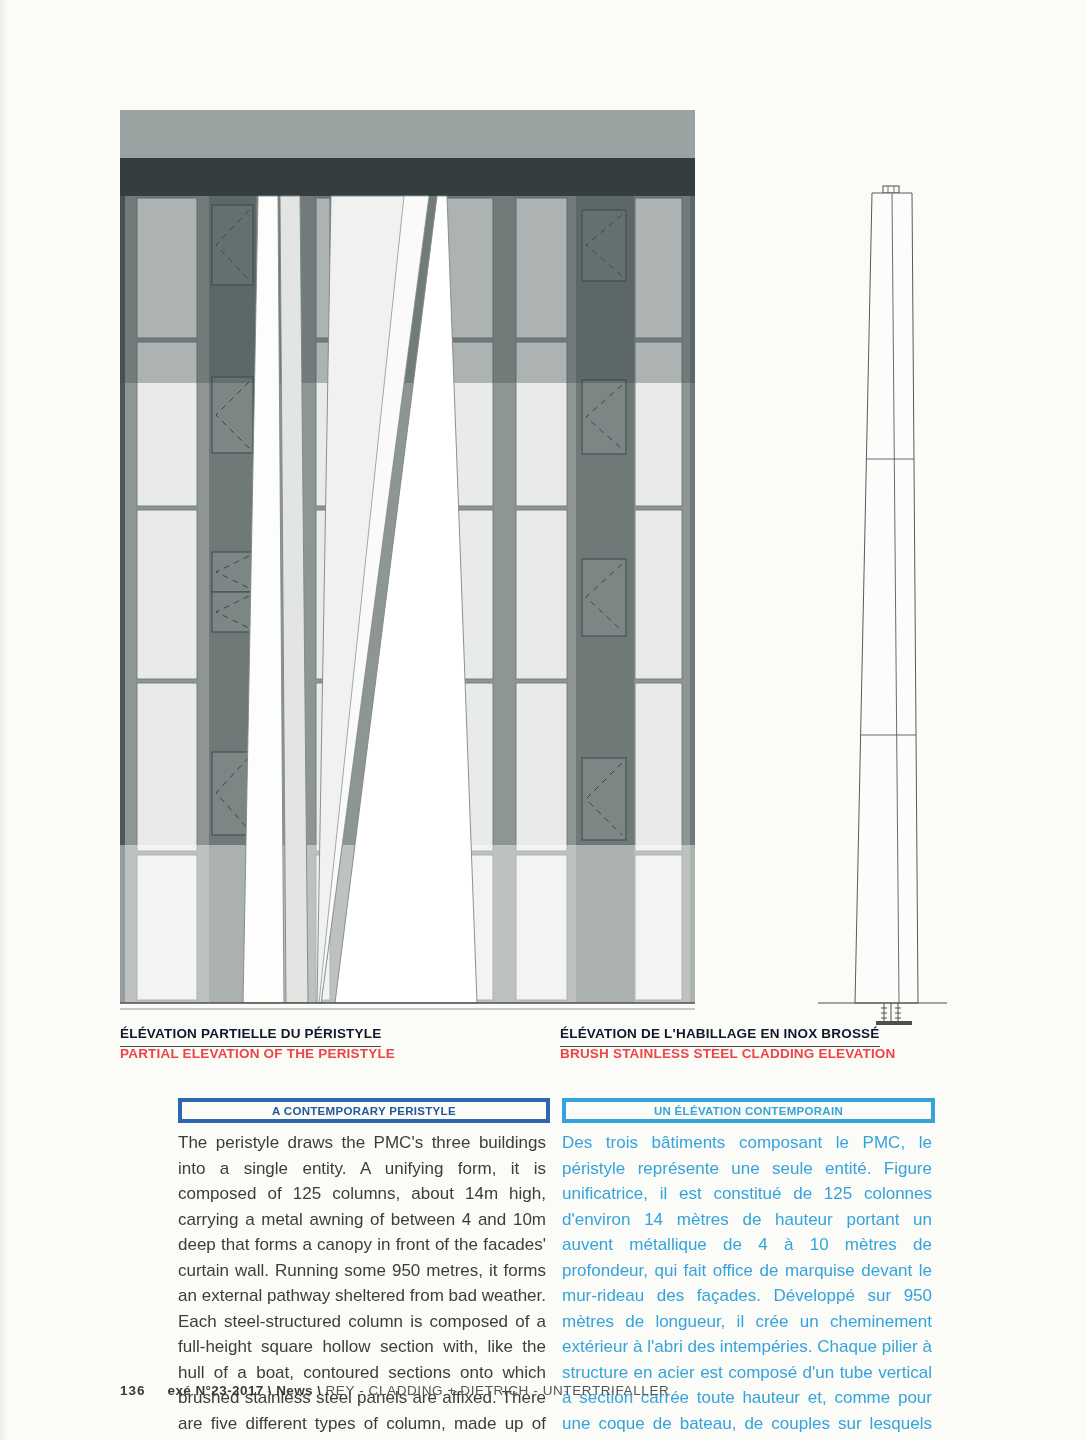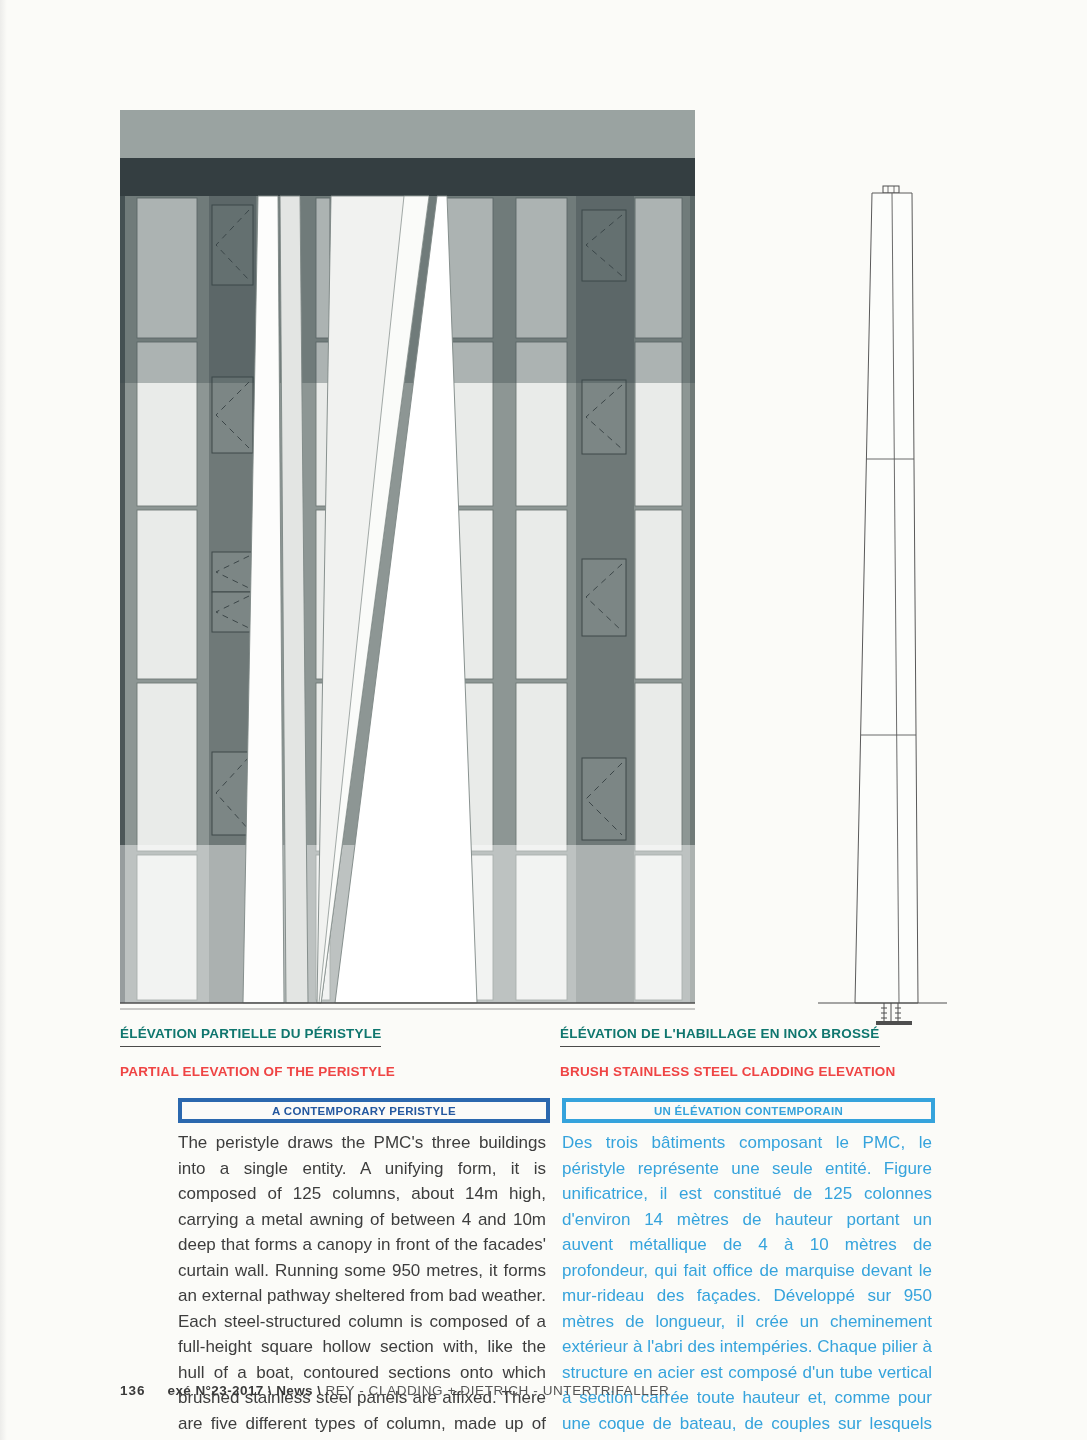--- a/index.html
+++ b/index.html
@@ -11,22 +11,22 @@
     overflow:hidden;
   }
   
   .scan-edge{position:absolute;left:0;top:0;width:7px;height:1440px;background:linear-gradient(90deg,#ececea,#fbfbf8);}
 
   .drawing{position:absolute;}
   .drawing svg{display:block;}
 
   .caption{position:absolute;font-weight:bold;font-size:13.5px;letter-spacing:.2px;line-height:1;}
   .caption .fr{
-    color:#0f766e;display:inline-block;padding-bottom:5px;
-    border-bottom:1.6px solid #4a4a4a;margin-bottom:18px;white-space:nowrap;
+    color:#0f172a;display:inline-block;padding-bottom:5px;
+    border-bottom:1.6px solid #4a4a4a;margin-bottom:0;white-space:nowrap;
   }
   .caption .en{color:#ef4444;display:block;white-space:nowrap;}
 
   .head-box{
     position:absolute;height:17px;border:4px solid #a21caf;
     display:flex;align-items:center;justify-content:center;
     font-weight:bold;font-size:11.5px;letter-spacing:.3px;
   }
   .head-box.en{color:#24589f;border-color:#2b68ae;}
   .head-box.fr{color:#35a3dc;border-color:#35a3dc;}

